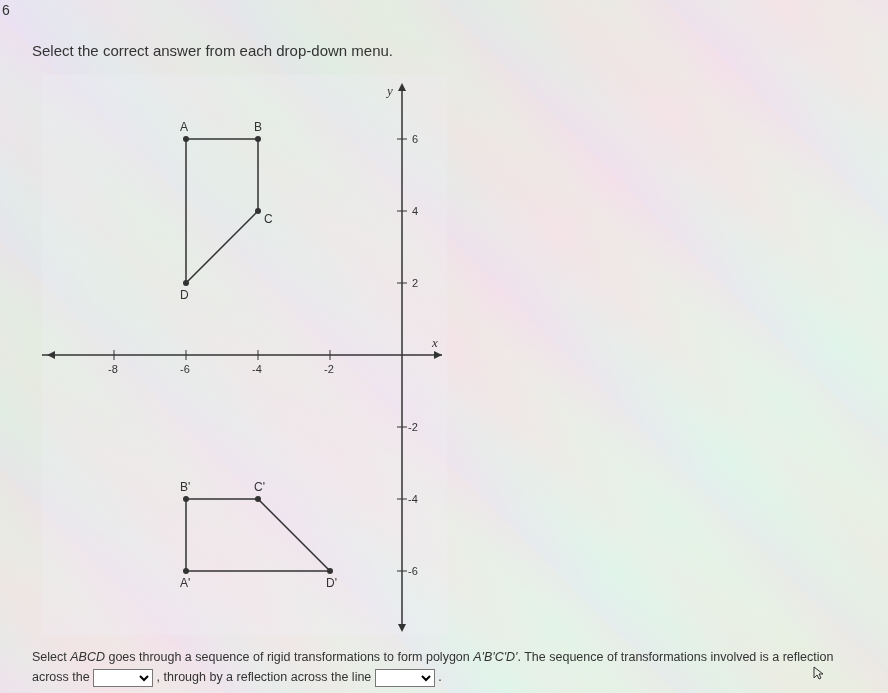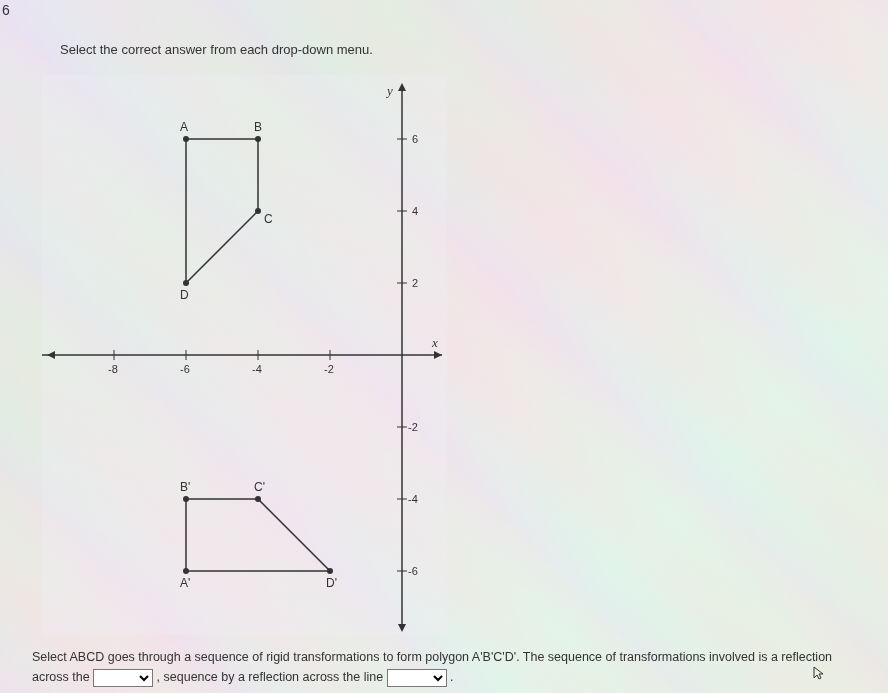--- a/index.html
+++ b/index.html
@@ -34,23 +34,22 @@
       top: 2px;
       left: 2px;
       font-size: 14px;
       color: #333;
       font-weight: normal;
     }
     .instruction {
       position: absolute;
       top: 42px;
       left: 32px;
-      font-size: 13px;
+      font-size: 15px;
       color: #333;
-      margin-left: 28px;
     }
     .graph-container {
       position: absolute;
       top: 75px;
       left: 42px;
       width: 405px;
       height: 560px;
       background: rgba(240,240,245,0.3);
     }
     .graph-svg {
@@ -92,20 +91,21 @@
     .question-text {
       position: absolute;
       top: 647px;
       left: 32px;
       font-size: 12.5px;
       color: #333;
       line-height: 1.6;
       width: 830px;
     }
     .italic {
+      font-style: italic;
     }
     .dropdown {
       display: inline-block;
       width: 60px;
       height: 18px;
       border: 1px solid #777;
       background: #fff;
       vertical-align: middle;
       font-size: 11px;
       padding: 0;
@@ -176,19 +176,19 @@
     <text class="vertex-label" x="212" y="416">C'</text>
     <circle class="vertex" cx="288" cy="496" r="3"></circle>
     <text class="vertex-label" x="284" y="512">D'</text>
     <circle class="vertex" cx="144" cy="496" r="3"></circle>
     <text class="vertex-label" x="138" y="512">A'</text>
   </svg>
 </div>
 
 <div class="question-text">
   <span>Select </span><span class="italic">ABCD</span><span> goes through a sequence of rigid transformations to form polygon </span><span class="italic">A'B'C'D'</span><span>. The sequence of transformations involved is a reflection across the </span>
-  <select class="dropdown"></select><span> , sequence by a reflection across the line </span>
+  <select class="dropdown"></select><span> , through by a reflection across the line </span>
   <select class="dropdown"></select><span> .</span>
 </div>
 
 <svg class="cursor-icon" width="16" height="16" viewBox="0 0 16 16">
   <path d="M2,2 L2,13 L5,10 L7,14 L9,13 L7,9 L11,9 Z" fill="none" stroke="#333" stroke-width="1"></path>
 </svg>
 
 </body></html>

